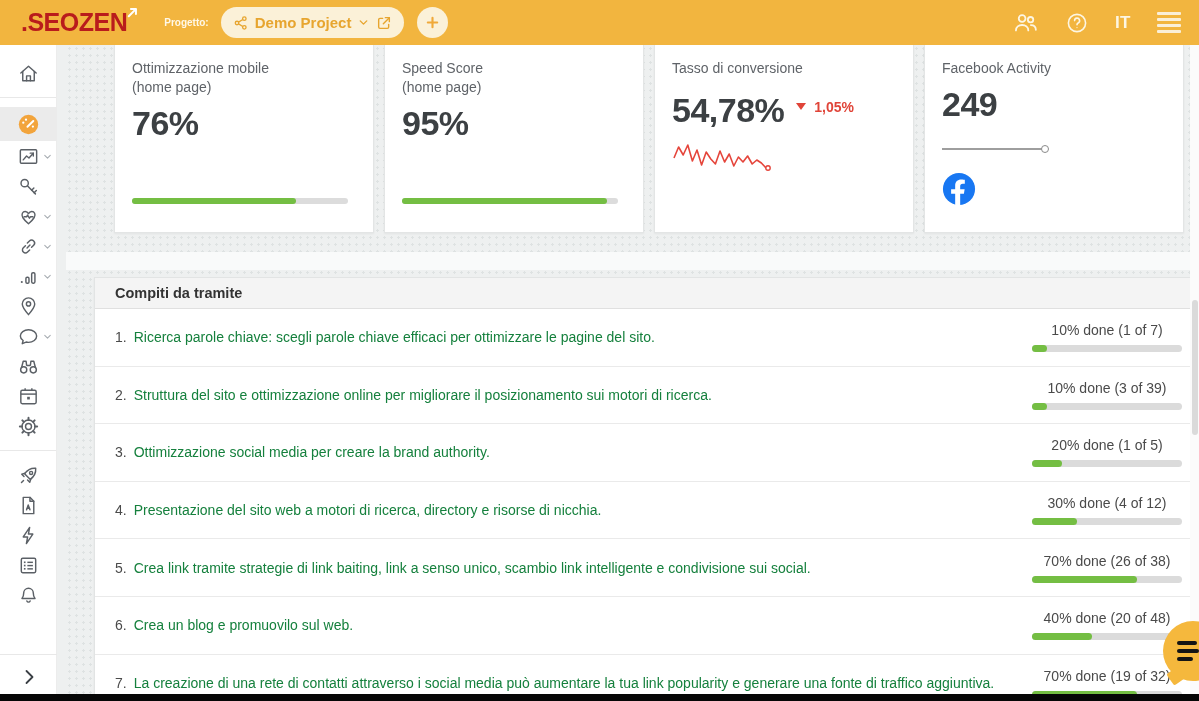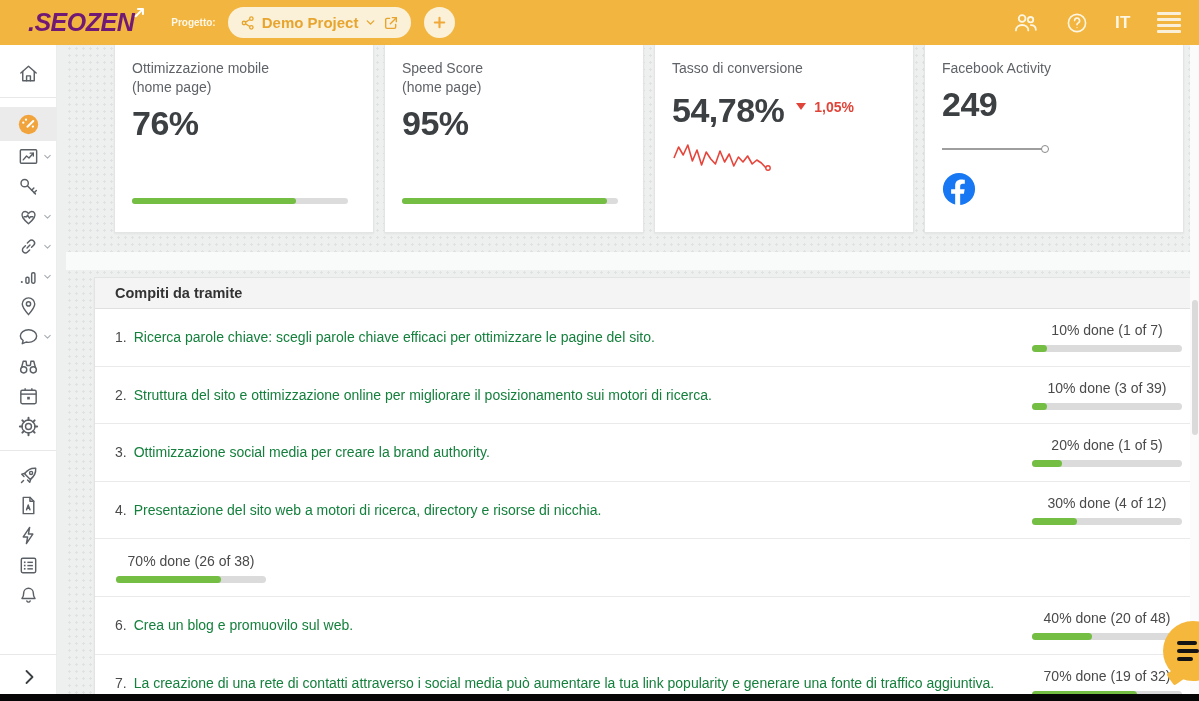--- a/index.html
+++ b/index.html
@@ -2,21 +2,21 @@
 <html><head>
 <meta charset="utf-8">
 <style>
   * { margin:0; padding:0; box-sizing:border-box; }
   html,body { width:1199px; height:701px; overflow:hidden; }
   body { font-family:"Liberation Sans", sans-serif; position:relative; background:#EEF0F0; }
   #app { position:relative; width:1199px; height:701px; overflow:hidden; }
 
   
   .topbar { position:absolute; left:0; top:0; width:1199px; height:45px; background:#F2B53F; display:flex; align-items:center; z-index:30; }
-  .logo { margin-left:28px; color:#701a75; font-weight:700; font-size:25px; letter-spacing:-0.5px; display:flex; align-items:flex-start; cursor:pointer;font-style:italic; }
+  .logo { margin-left:21px; color:#b91c1c; font-weight:700; font-size:25px; letter-spacing:-0.5px; display:flex; align-items:flex-start; cursor:pointer; }
   .logo .arrow { margin-left:-2px; margin-top:-3px; }
   .proj-label { margin-left:24px; color:#FFF8E8; font-weight:700; font-size:10px; }
   .proj-pill { margin-left:12px; height:31px; background:#FBF1D8; border-radius:16px; display:flex; align-items:center; gap:6px; padding:0 12px; cursor:pointer; }
   .proj-pill .pname { color:#E7A52F; font-weight:700; font-size:15px; }
   .plus-btn { margin-left:13px; width:31px; height:31px; border-radius:50%; background:#FBF1D8; display:flex; align-items:center; justify-content:center; cursor:pointer; }
   .tb-right { margin-left:auto; display:flex; align-items:center; gap:26px; margin-right:18px; }
   .tb-ico { cursor:pointer; display:flex; align-items:center; }
   .lang { color:#FDF6E3; font-weight:700; font-size:17px; letter-spacing:0.5px; cursor:pointer; }
   .burger { display:flex; flex-direction:column; gap:3px; cursor:pointer; }
   .burger div { width:24px; height:3px; background:#FAEFD8; border-radius:1px; }
@@ -452,20 +452,21 @@
       <div class="trow">
         <div class="trow-left"><span class="trow-num">4.</span><a class="trow-link">Presentazione del sito web a motori di ricerca, directory e risorse di nicchia.</a></div>
         <div class="trow-right">
             <span class="trow-plabel">30% done (4 of 12)</span>
             <div class="pbar">
               <div class="pfill" style="width: 30%;"></div>
             </div>
           </div>
       </div>
       <div class="trow">
+        <div class="trow-left"><span class="trow-num">5.</span><a class="trow-link">Crea link tramite strategie di link baiting, link a senso unico, scambio link intelligente e condivisione sui social.</a></div>
         <div class="trow-right">
             <span class="trow-plabel">70% done (26 of 38)</span>
             <div class="pbar">
               <div class="pfill" style="width: 70%;"></div>
             </div>
           </div>
       </div>
       <div class="trow">
         <div class="trow-left"><span class="trow-num">6.</span><a class="trow-link">Crea un blog e promuovilo sul web.</a></div>
         <div class="trow-right">

